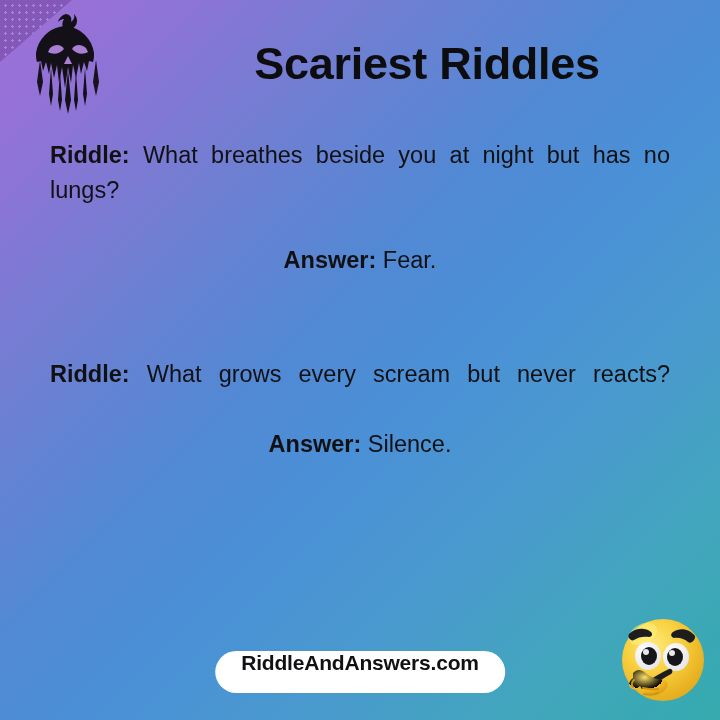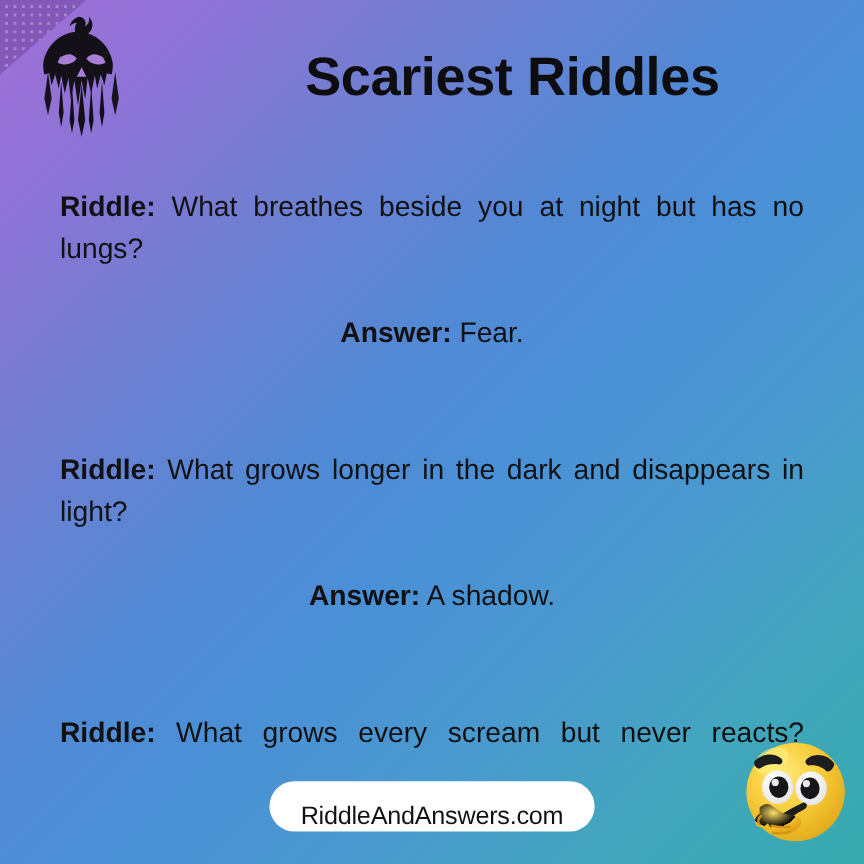--- a/index.html
+++ b/index.html
@@ -76,21 +76,21 @@
     font-weight: bold;
     color: #0d0d10;
     letter-spacing: -0.3px;
     white-space: nowrap;
   }
 
   
   .riddles {
     position: absolute;
     left: 50px;
-    top: 155px;
+    top: 138px;
     width: 620px;
   }
 
   .riddle-block {
     margin-bottom: 79px;
   }
   .riddle-block:last-child { margin-bottom: 0; }
 
   .riddle-line {
     font-size: 23.5px;
@@ -122,24 +122,24 @@
   .footer-badge {
     position: absolute;
     left: 50%;
     transform: translateX(-50%);
     top: 651px;
     height: 42px;
     padding: 0 26px;
     border-radius: 21px;
     background: #ffffff;
     display: flex;
-    align-items: flex-end;
+    align-items: flex-start;
     justify-content: center;
     font-size: 21px;
-    font-weight: normal;
+    font-weight: bold;
     color: #111114;
     letter-spacing: -0.2px;
     white-space: nowrap;
   }
 
   
   .emoji {
     position: absolute;
     left: 607px;
     top: 606px;
@@ -186,24 +186,20 @@
     <div class="poster-title">Scariest Riddles</div>
   </div>
 
   <div class="riddles">
 
     <div class="riddle-block">
       <p class="riddle-line"><span class="lbl">Riddle:</span> <span>What breathes beside you at night but has no lungs?</span></p>
       <p class="answer-line"><span class="lbl">Answer:</span> <span>Fear.</span></p>
     </div>
 
-    <div class="riddle-block">
-      <p class="riddle-line"><span class="lbl">Riddle:</span> <span>What grows longer in the dark and disappears in light?</span></p>
-      <p class="answer-line"><span class="lbl">Answer:</span> <span>A shadow.</span></p>
-    </div>
 
     <div class="riddle-block">
       <p class="riddle-line"><span class="lbl">Riddle:</span> <span>What grows every scream but never reacts?</span></p>
       <p class="answer-line"><span class="lbl">Answer:</span> <span>Silence.</span></p>
     </div>
 
   </div>
 
   <div class="footer-badge">
     <span>RiddleAndAnswers.com</span>

